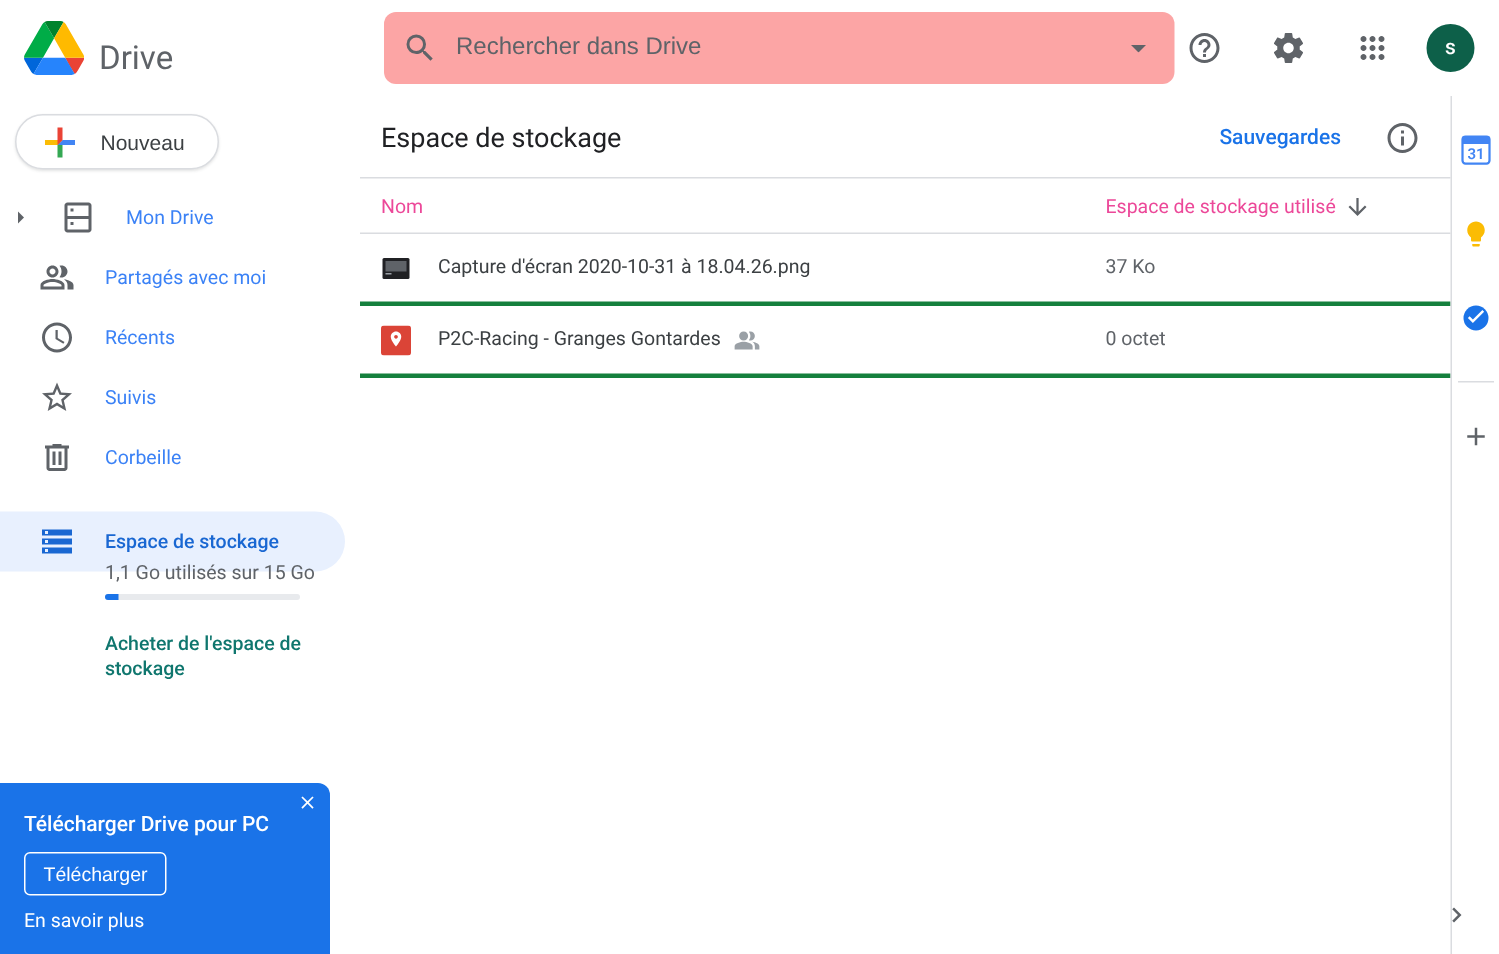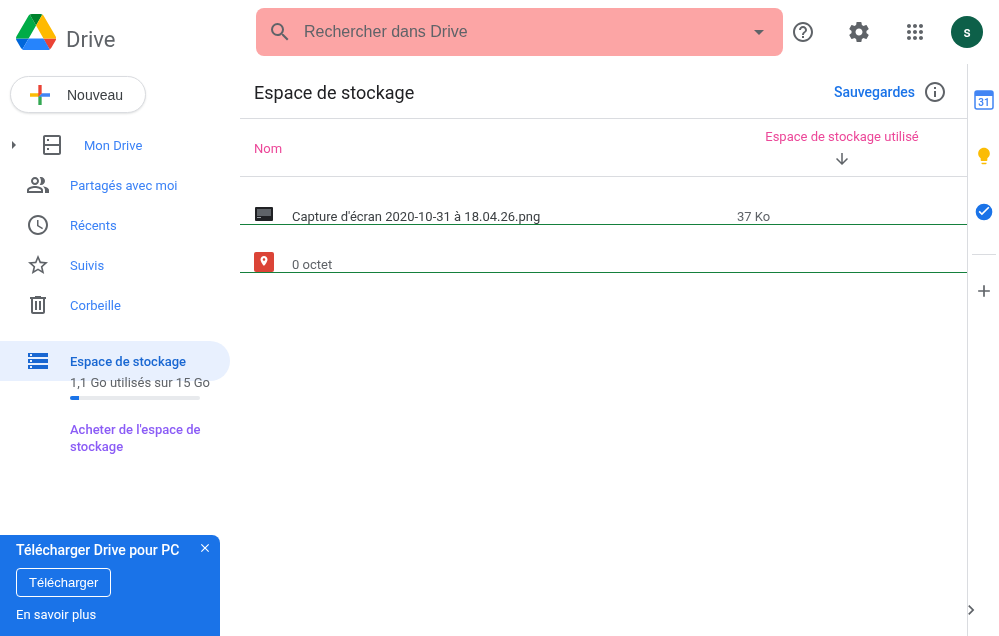--- a/index.html
+++ b/index.html
@@ -26,39 +26,39 @@
   .nav-item .label { color:#3b82f6; }
   .nav-item.selected { background:#e8f0fe; color:#1967d2; font-weight:500; }
   .nav-item.selected .label { color:#1967d2; }
   .nav-item.selected svg { fill:#1967d2; }
   .nav-item svg { fill:#5f6368; flex-shrink:0; }
   .expand-triangle { width: 12px; display:flex; align-items:center; justify-content:center; color:#5f6368; }
   .storage-block { padding: 0 24px 0 70px; margin-top: -6px; }
   .storage-text { font-size:13px; color:#5f6368; margin-bottom:6px; }
   .storage-bar { height:4px; background:#e8eaed; width:130px; border-radius:2px; overflow:hidden; }
   .storage-bar-fill { height:100%; background:#1a73e8; width:7%; }
-  .buy-storage { display:block; margin-top:22px; font-size:13px; color:#8b5cf6; font-weight:500; cursor:pointer; line-height:1.3; }
-  
-  .promo { position:absolute; bottom:0; left:0; width:220px; background:#1a73e8; color:#fff; padding:7px 16px 14px; border-radius:0 8px 0 0; }
+  .buy-storage { display:block; margin-top:22px; font-size:13px; color:#0f766e; font-weight:500; cursor:pointer; line-height:1.3; }
+  
+  .promo { position:absolute; bottom:0; left:0; width:220px; background:#1a73e8; color:#fff; padding:20px 16px 14px; border-radius:0 8px 0 0; }
   .promo-title { font-size:14px; font-weight:500; margin-bottom:10px; }
   .promo-close { position:absolute; top:6px; right:8px; cursor:pointer; color:#fff; font-size:16px; }
   .promo-btn { border:1px solid #fff; background:transparent; color:#fff; padding:6px 12px; border-radius:4px; font-size:13px; cursor:pointer; }
   .promo-link { display:block; margin-top:10px; font-size:13px; cursor:pointer; }
   
   .main { flex:1; border-left: none; display:flex; }
   .content { flex:1; padding: 8px 0 0 0; }
   .page-header { display:flex; align-items:center; padding: 8px 20px 14px 14px; border-bottom:1px solid #dadce0; }
   .page-title { font-size:18px; color:#202124; }
-  .page-actions { margin-left:auto; display:flex; align-items:center; gap:8px; }
+  .page-actions { margin-left:auto; display:flex; align-items:center; gap:29px; }
   .backups-link { color:#1a73e8; font-weight:500; font-size:14px; cursor:pointer; }
   .info-btn { width:24px; height:24px; color:#5f6368; cursor:pointer; display:flex; align-items:center; justify-content:center; }
   .col-header { display:flex; align-items:center; padding: 10px 20px 8px 14px; font-size:13px; font-weight:400; color:#ec4899; border-bottom:1px solid #dadce0;justify-content:center; }
   .col-name { flex: 1; }
-  .col-storage { display:flex; align-items:center; gap:6px; cursor:pointer; width:210px;flex-direction:column; }
-  .file-row { display:flex; align-items:flex-end; padding: 0 20px 0 14px; height:48px; border-bottom:1px solid #15803d; }
+  .col-storage { display:flex; align-items:center; gap:6px; cursor:pointer; width:210px; }
+  .file-row { display:flex; align-items:center; padding: 0 20px 0 14px; height:48px; border-bottom:3px solid #15803d; }
   .file-icon { width:20px; height:20px; margin-right: 18px; display:flex; align-items:center; justify-content:center; }
   .file-name { flex:1; font-size:13px; color:#3c4043; display:flex; align-items:center; gap:8px; }
   .file-size { font-size:13px; color:#5f6368; width:210px; }
   .shared-icon { color:#9aa0a6; }
   
   .side-panel { width:32px; border-left:1px solid #dadce0; display:flex; flex-direction:column; align-items:center; padding-top:16px; gap:0; position:relative; }
   .side-icon { width:40px; height:40px; display:flex; align-items:center; justify-content:center; cursor:pointer; border-radius:50%; margin-bottom:16px; }
   .collapse-btn { position:absolute; bottom:6px; right:8px; width:40px; height:40px; display:flex; align-items:center; justify-content:center; cursor:pointer; color:#5f6368; }
   svg { display:block; }
 </style>
@@ -229,20 +229,28 @@
         <div class="file-size">37 Ko</div>
       </div>
 
       <div class="file-row">
         <div class="file-icon">
           <svg width="20" height="20" viewBox="0 0 20 20">
               <rect width="20" height="20" rx="2" fill="#DB4437"></rect>
               <path d="M10 4c-1.93 0-3.5 1.57-3.5 3.5 0 2.63 3.5 6.5 3.5 6.5s3.5-3.87 3.5-6.5C13.5 5.57 11.93 4 10 4m0 4.75c-.69 0-1.25-.56-1.25-1.25S9.31 6.25 10 6.25s1.25.56 1.25 1.25S10.69 8.75 10 8.75" fill="#fff"></path>
             </svg>
         </div>
+        <div class="file-name">
+          <span>P2C-Racing - Granges Gontardes</span>
+          <span class="shared-icon">
+            <svg width="18" height="18" viewBox="0 0 24 24" fill="#9aa0a6">
+                <path d="M15 8c0-1.42-.5-2.73-1.33-3.76.42-.14.86-.24 1.33-.24 2.21 0 4 1.79 4 4s-1.79 4-4 4c-.43 0-.84-.09-1.23-.21-.03-.01-.07-.03-.1-.04C14.5 10.73 15 9.42 15 8m1.66 5.13C18.03 14.06 19 15.32 19 17v3h4v-3c0-2.18-3.58-3.47-6.34-3.87M9 4c2.21 0 4 1.79 4 4s-1.79 4-4 4-4-1.79-4-4 1.79-4 4-4m0 9c2.67 0 8 1.34 8 4v3H1v-3c0-2.66 5.33-4 8-4"></path>
+              </svg>
+          </span>
+        </div>
         <div class="file-size">0 octet</div>
       </div>
 
     </div>
 
     <div class="side-panel">
       <div class="side-icon">
         <svg width="20" height="20" viewBox="0 0 20 20">
             <rect x="1" y="1" width="18" height="18" rx="2" fill="#fff" stroke="#4285F4" stroke-width="1.5"></rect>
             <rect x="1" y="1" width="18" height="5" fill="#4285F4"></rect>

